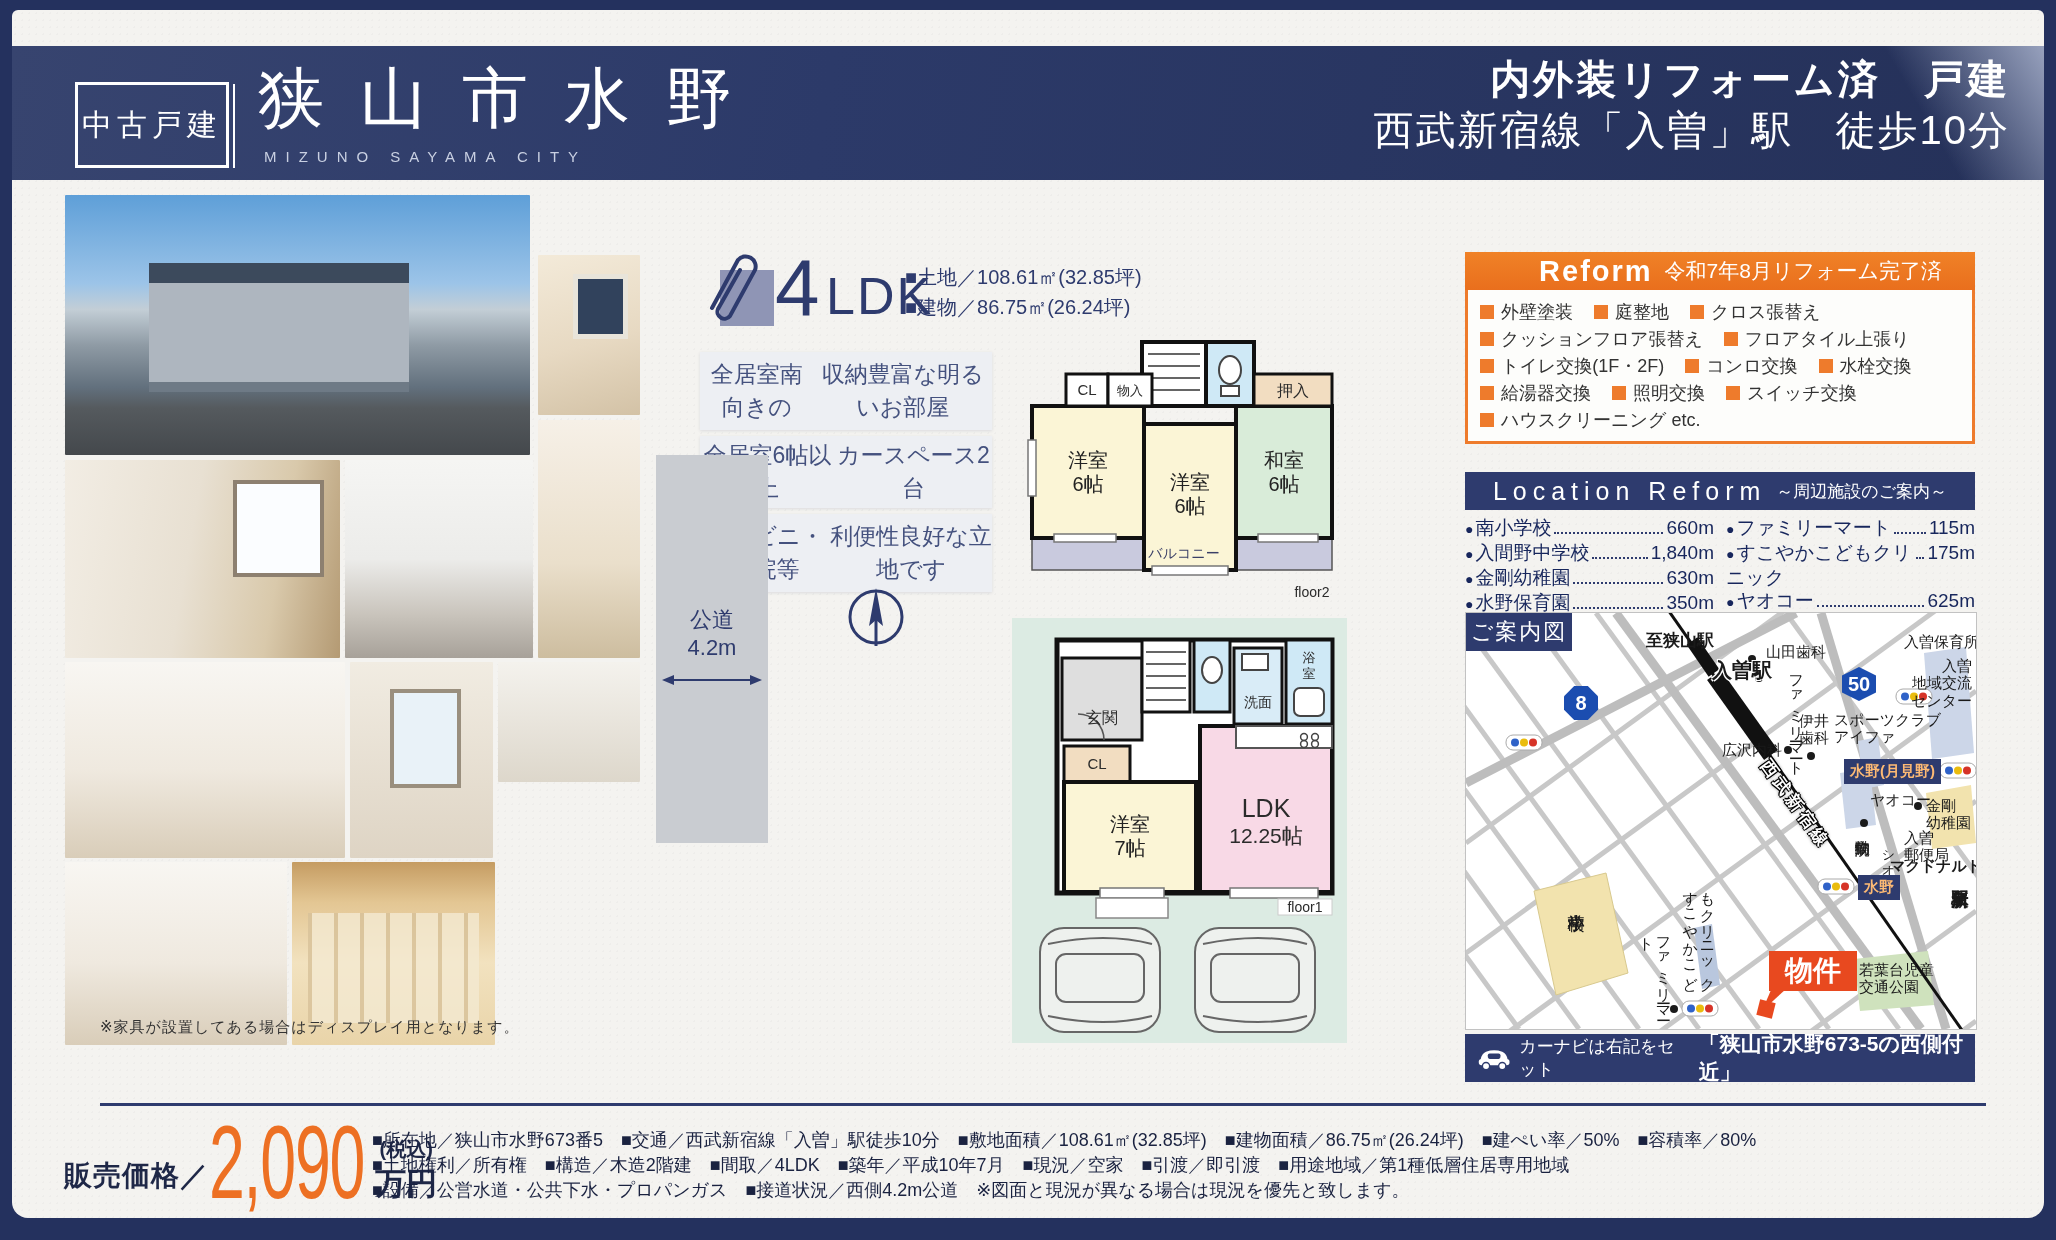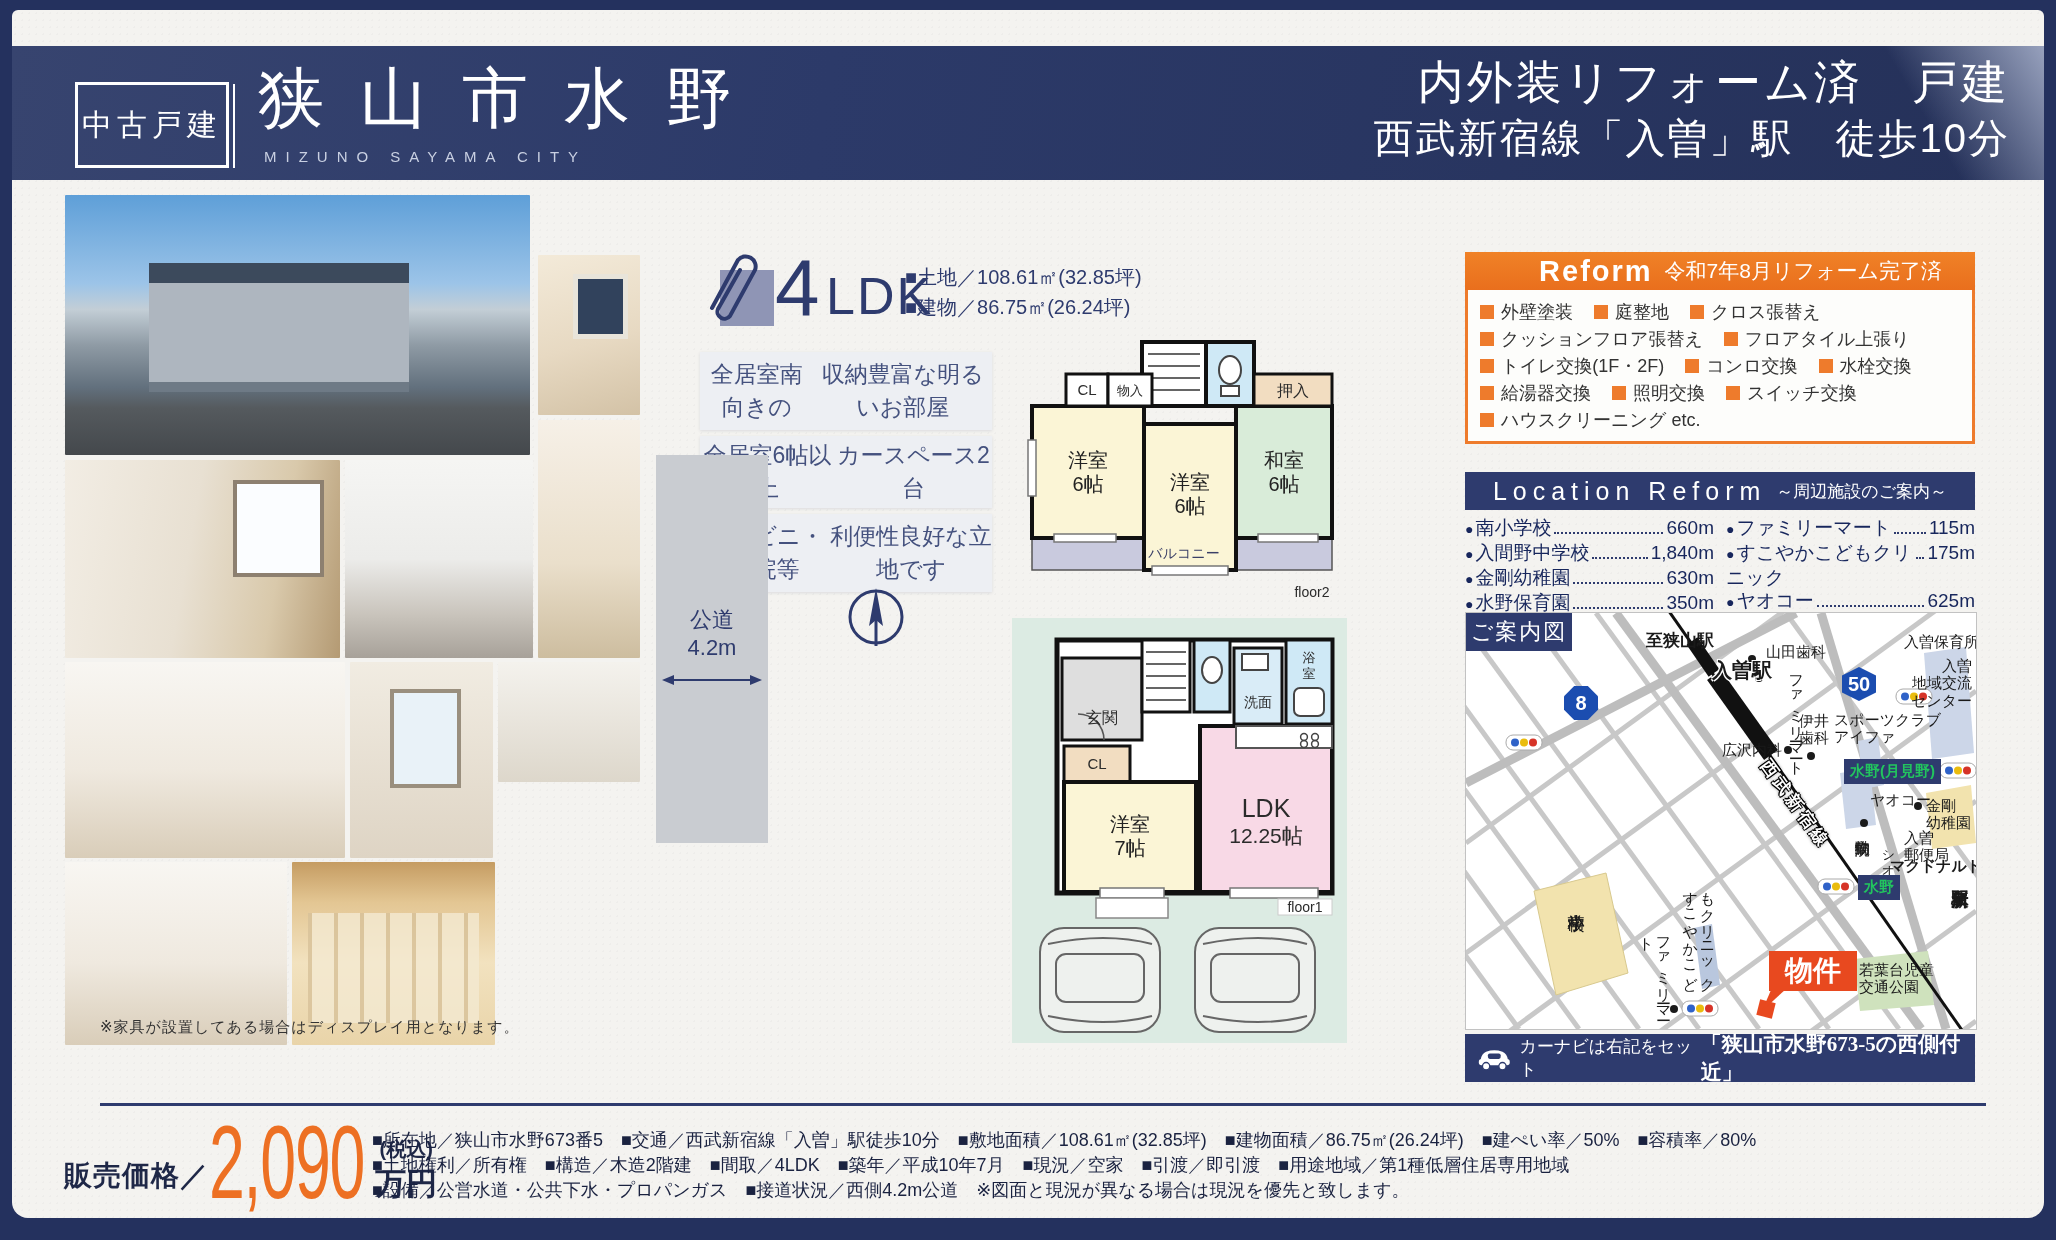--- a/index.html
+++ b/index.html
@@ -14,21 +14,21 @@
   .band{position:absolute;left:12px;right:12px;top:46px;height:134px;
         background:linear-gradient(100deg,#37446f 0%,#2c3a69 40%,#253159 100%);overflow:hidden;}
   .band .corner{position:absolute;right:0;top:0;width:190px;height:134px;
         background:linear-gradient(240deg,#97a1bd 0%,rgba(151,161,189,0) 60%);}
   .badge{position:absolute;left:63px;top:36px;width:148px;height:80px;border:3px solid #fff;
          color:#fff;font-size:30px;letter-spacing:5px;display:flex;align-items:center;justify-content:center;}
   .hdiv{position:absolute;left:221px;top:38px;width:2px;height:84px;background:#fff;}
   .title{position:absolute;left:246px;top:8px;color:#fff;font-size:66px;letter-spacing:36px;font-weight:400;white-space:nowrap;}
   .subtitle{position:absolute;left:252px;top:102px;color:#c9d0e2;font-size:15px;letter-spacing:9px;}
   .catch{position:absolute;right:34px;top:8px;text-align:right;color:#fff;}
-  .catch .c1{font-size:46px;letter-spacing:3px;line-height:1.25;}
+  .catch .c1{font-size:40px;letter-spacing:3px;line-height:1.25;font-weight:bold;}
   .catch .c2{font-size:40px;letter-spacing:2px;line-height:1.3;}
   
   .ph{position:absolute;border-radius:1px;}
   .ph-ext{background:linear-gradient(180deg,#5e9fd8 0%,#9cc4e8 34%,#c3ced6 44%,#8e9aa4 58%,#62707d 74%,#555a5e 82%,#44484c 100%);}
   .ph-ext::after{content:"";position:absolute;left:18%;top:26%;width:56%;height:42%;
                  background:#aeb6bf;border-top:20px solid #3c4a5c;box-shadow:inset 0 -10px 0 #6e7a86;}
   .ph-bath{background:linear-gradient(165deg,#f3ead9 0%,#e7d9c2 55%,#d3c2a6 100%);}
   .ph-bath::after{content:"";position:absolute;right:12%;top:12%;width:44%;height:34%;background:#31425c;border:5px solid #e8e4da;}
   .ph-hall{background:linear-gradient(180deg,#f6f0e7 0%,#eadfcb 60%,#cdbd9f 100%);}
   .ph-living{background:linear-gradient(100deg,#f2ede4 0%,#e8e0d2 45%,#d9c9ab 75%,#b49a73 100%);}
@@ -82,30 +82,30 @@
   .ml.nw{white-space:nowrap;}
   .vert{writing-mode:vertical-rl;}
   .vlr{writing-mode:vertical-lr;}
   .bold{font-weight:bold;}
   .sta{font-weight:bold;font-size:20px;
        text-shadow:-1px -1px 0 #fff,1px -1px 0 #fff,-1px 1px 0 #fff,1px 1px 0 #fff;}
   .rbadge{position:absolute;width:34px;height:34px;background:#1b4db0;color:#fff;font-size:20px;font-weight:bold;
        display:flex;align-items:center;justify-content:center;z-index:3;}
   .oct{clip-path:polygon(30% 0,70% 0,100% 30%,100% 70%,70% 100%,30% 100%,0 70%,0 30%);}
   .hex{clip-path:polygon(50% 0,100% 25%,100% 75%,50% 100%,0 75%,0 25%);}
-  .busstop{position:absolute;background:#2e3b6e;color:#22c55e;font-weight:bold;font-size:15px;padding:3px 6px;z-index:3;white-space:nowrap;}
+  .busstop{position:absolute;background:#2e3b6e;color:#fdba74;font-weight:bold;font-size:15px;padding:3px 6px;z-index:3;white-space:nowrap;}
   .bukken{position:absolute;left:303px;top:338px;width:88px;height:40px;background:#e8491f;color:#fff;
        font-size:28px;font-weight:bold;display:flex;align-items:center;justify-content:center;z-index:4;}
   .rail-lbl{position:absolute;left:308px;top:142px;color:#fff;font-size:17px;font-weight:bold;letter-spacing:4px;
        transform:rotate(54deg);transform-origin:left top;z-index:3;
        text-shadow:-1px -1px 0 #000,1px -1px 0 #000,-1px 1px 0 #000,1px 1px 0 #000,0 0 4px #000;}
   .navi{position:absolute;left:1465px;top:1034px;width:510px;height:48px;background:#2e3b6e;color:#fff;
        display:flex;align-items:center;padding-left:12px;box-sizing:border-box;gap:8px;}
   .navi .pre{font-size:17px;}
-  .navi .strong{font-size:21px;font-weight:bold;font-family:Liberation Serif, serif;}
+  .navi .strong{font-size:21px;font-weight:bold;}
   
   .hr{position:absolute;left:100px;top:1103px;width:1886px;height:3px;background:#2e3b6e;}
   .price{position:absolute;left:64px;top:1118px;display:flex;align-items:flex-end;color:#1e2747;}
   .price .plabel{font-size:28px;font-weight:bold;margin-bottom:12px;letter-spacing:1px;}
   .price .amount{font-size:104px;line-height:.86;color:#ed7023;letter-spacing:-2px;
        transform:scaleX(.62);transform-origin:left bottom;font-weight:500;}
   .price .tax-col{margin-left:-84px;margin-bottom:2px;text-align:center;}
   .price .tax{font-size:20px;font-weight:bold;display:block;}
   .price .unit{font-size:31px;font-weight:bold;display:block;}
   .specs{position:absolute;left:372px;top:1128px;width:1620px;color:#1a2240;font-size:18px;line-height:25px;}

